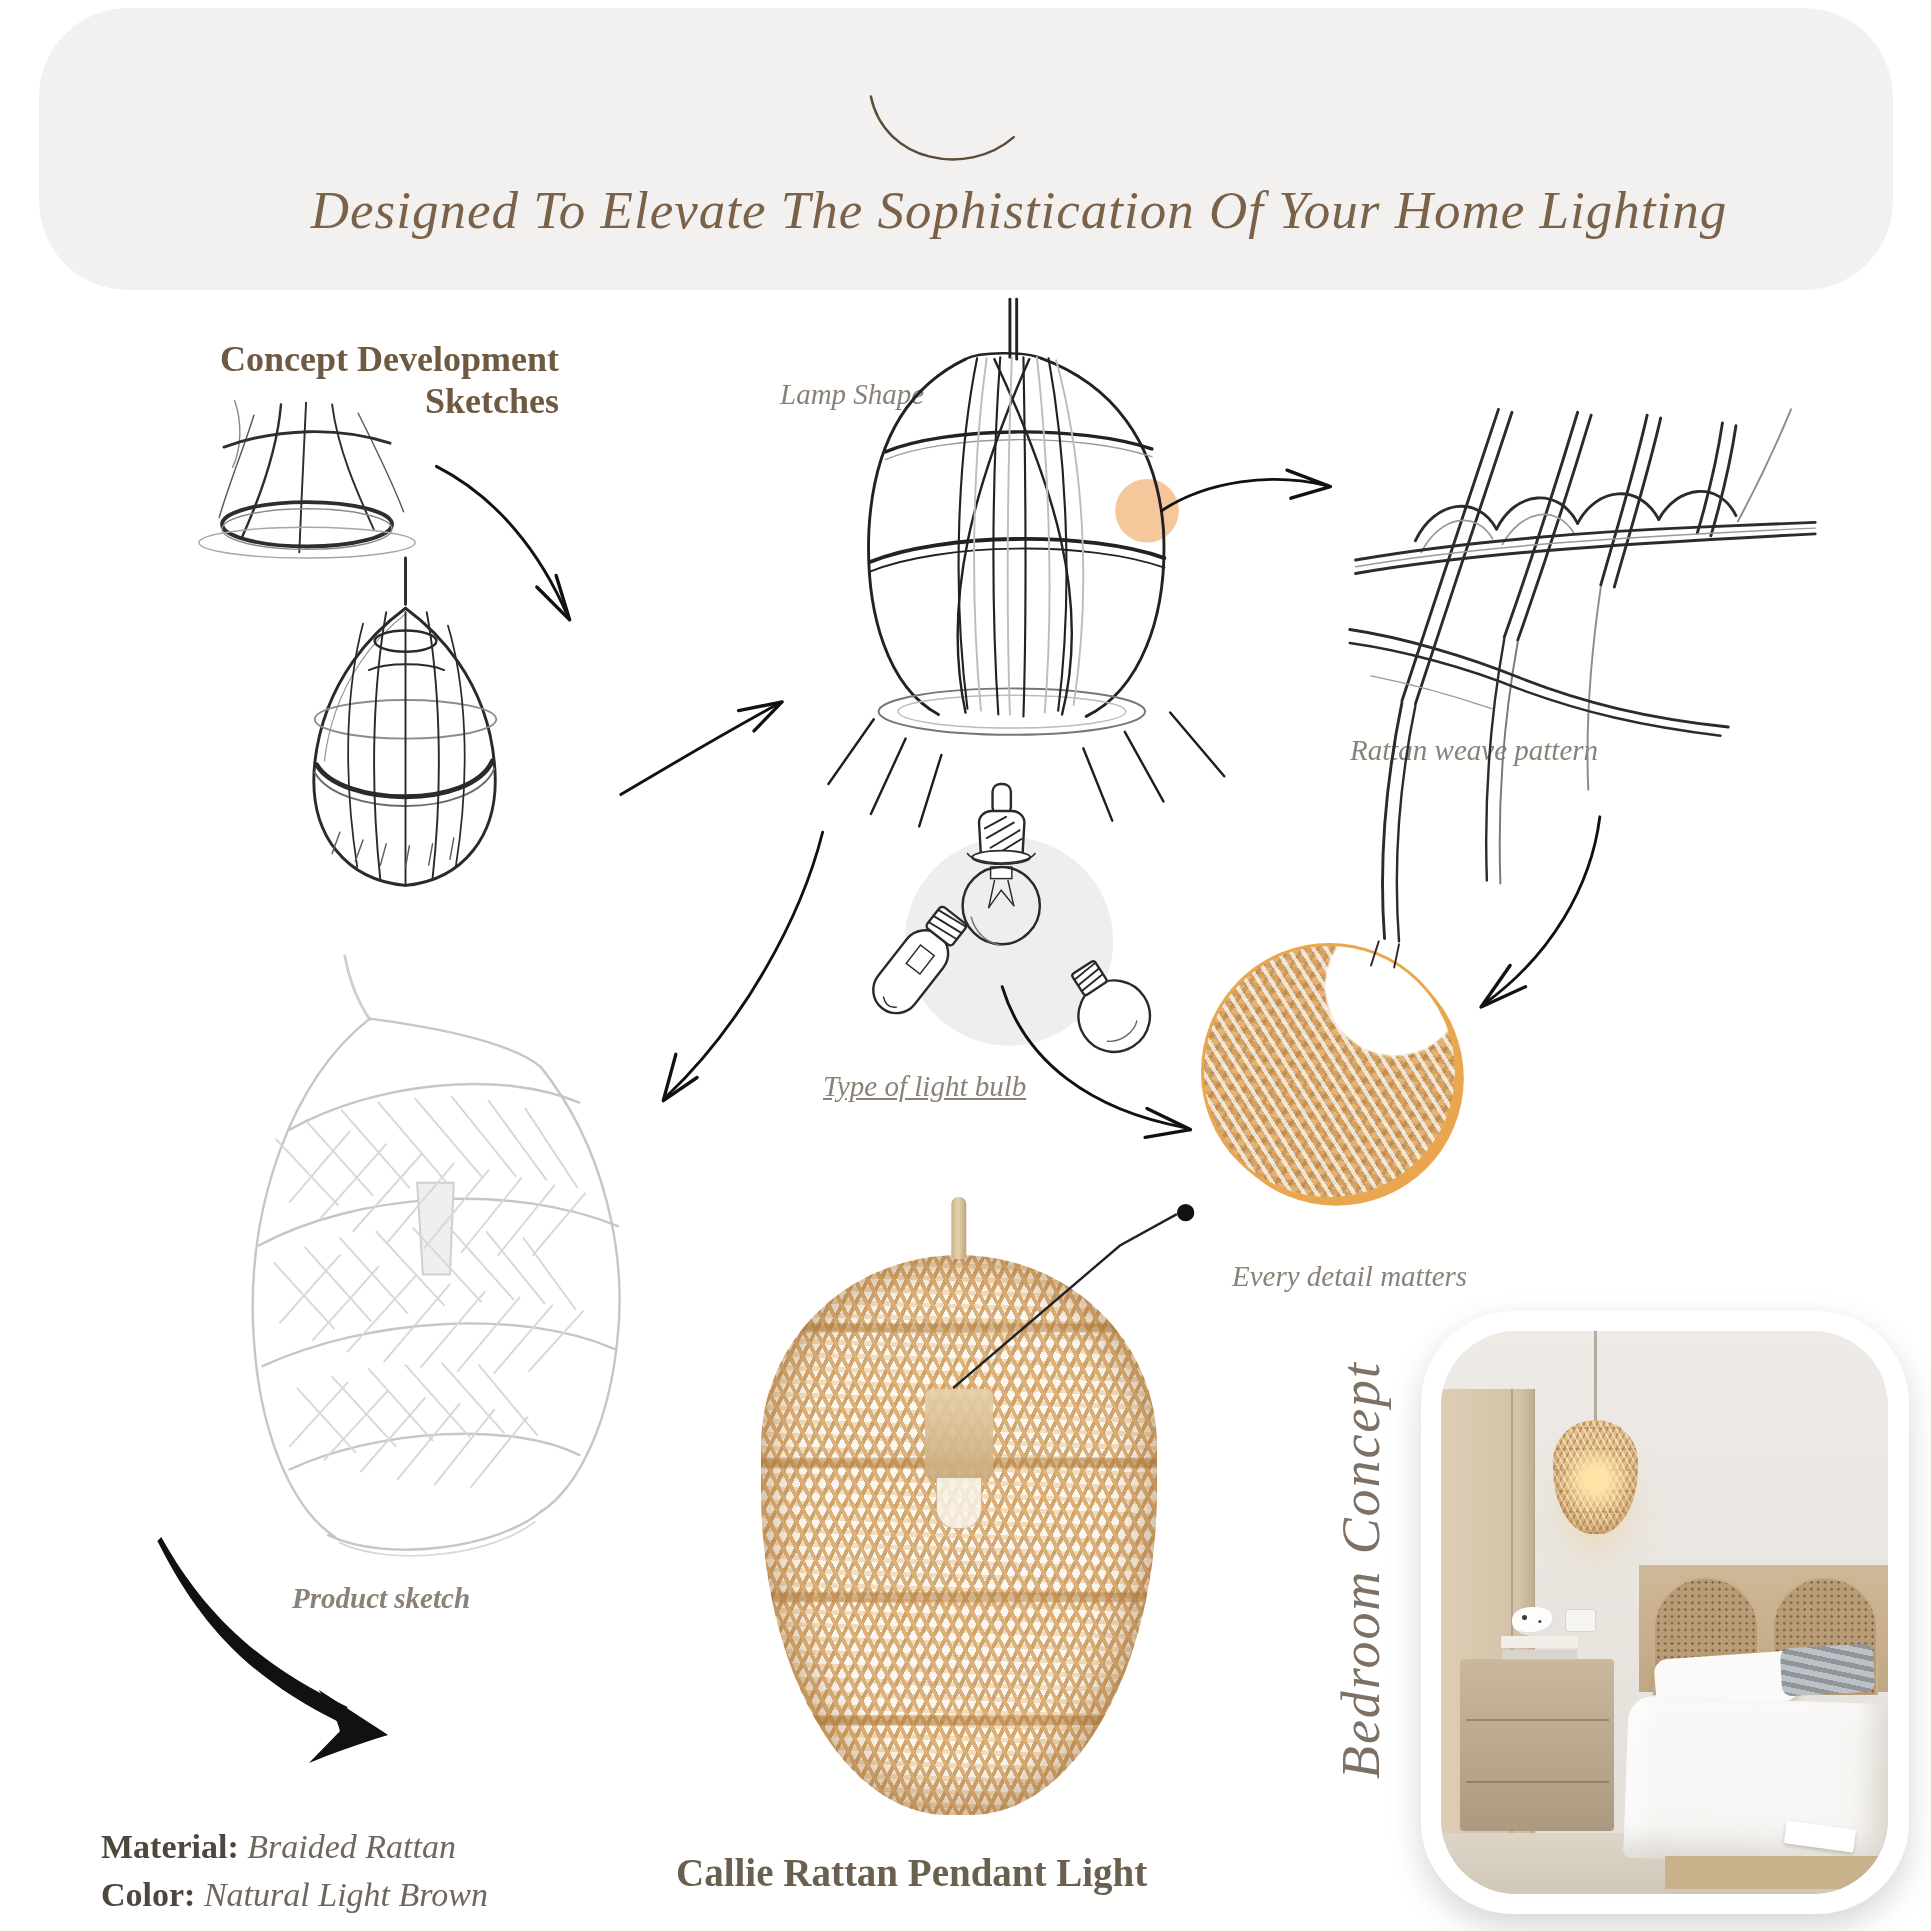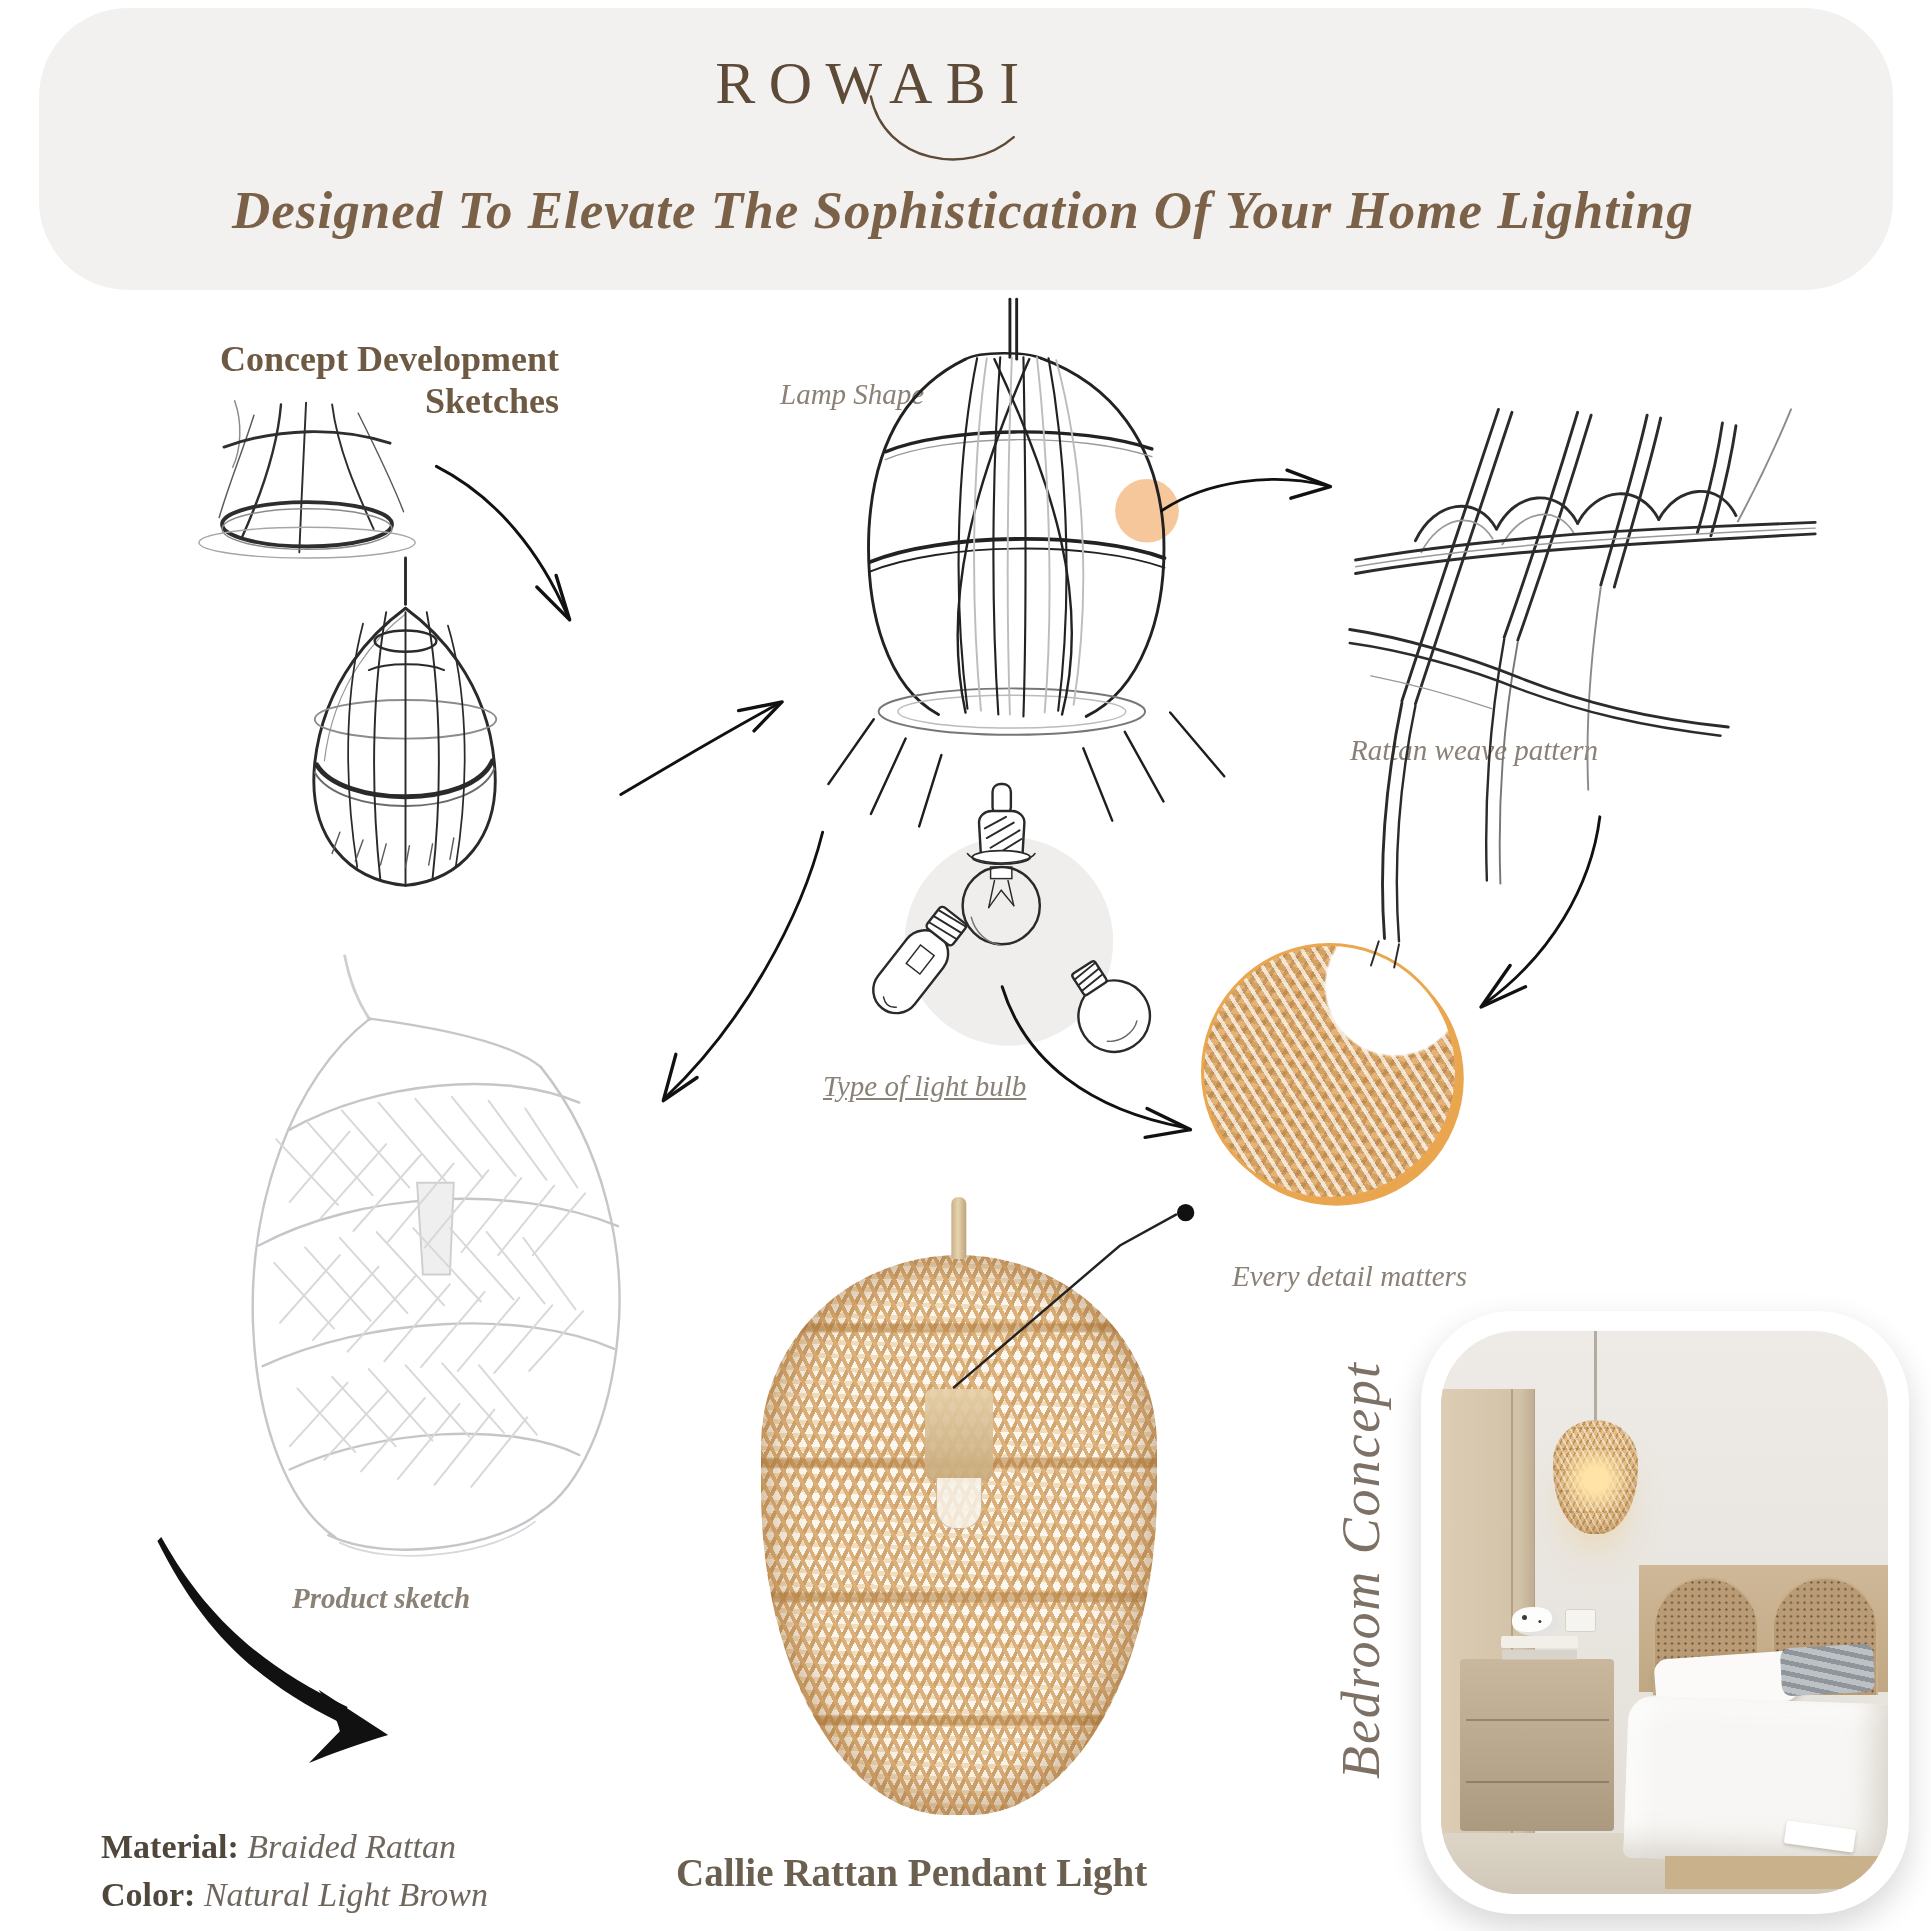--- a/index.html
+++ b/index.html
@@ -2,22 +2,22 @@
 <html><head>
 <meta charset="utf-8">
 <style>
   html,body{margin:0;padding:0;background:#ffffff;}
   #canvas{position:relative;width:1931px;height:1931px;background:#ffffff;overflow:hidden;
           font-family:"Liberation Serif","DejaVu Serif",serif;color:#6e5a43;}
   
   .header{position:absolute;left:39px;top:7.7px;width:1854px;height:282px;background:#f2f1f0;border-radius:89px;}
   .logo{position:absolute;left:618px;top:41px;width:434px;text-align:center;
         font-size:60px;letter-spacing:13.5px;color:#5d4a37;font-weight:400;}
-  .tagline{position:absolute;left:193px;top:172px;width:1574px;
-           font-size:53px;font-weight:700;font-style:italic;color:#7a6148;letter-spacing:1px;}
+  .tagline{position:absolute;left:193px;top:172px;width:1574px;text-align:center;
+           font-size:53px;font-weight:400;font-style:italic;color:#7a6148;letter-spacing:1px;}
   
   .heading{position:absolute;left:153px;top:338px;width:406px;text-align:right;
            font-size:36px;font-weight:700;color:#6e5a43;}
   .note{position:absolute;font-style:italic;font-size:29px;color:#8a8177;white-space:nowrap;}
   #note-lamp-shape{left:780px;top:378px;}
   #note-weave{left:1350px;top:734px;}
   #note-bulb{left:823px;top:1070px;text-decoration:underline;}
   #note-detail{left:1232px;top:1260px;}
   #note-product-sketch{left:292px;top:1582px;font-weight:bold;}
   
@@ -108,21 +108,20 @@
   .br-socket{position:absolute;left:124px;top:278px;width:29px;height:21px;background:#f6f4f1;border-radius:2.9px;border:1px solid #d8d3ca;}
   
   .overlay{position:absolute;left:0;top:0;pointer-events:none;}
 </style>
 </head>
 <body>
 
 <div id="canvas">
 
   <div class="header">
-    <div class="logo">ROWABI</div>
     <div class="tagline">Designed To Elevate The Sophistication Of Your Home Lighting</div>
   </div>
 
   <div class="heading">Concept Development Sketches</div>
   <div class="note" id="note-lamp-shape">Lamp Shape</div>
   <div class="note" id="note-weave">Rattan weave pattern</div>
   <div class="note" id="note-bulb">Type of light bulb</div>
   <div class="note" id="note-detail">Every detail matters</div>
   <div class="note" id="note-product-sketch">Product sketch</div>
 

